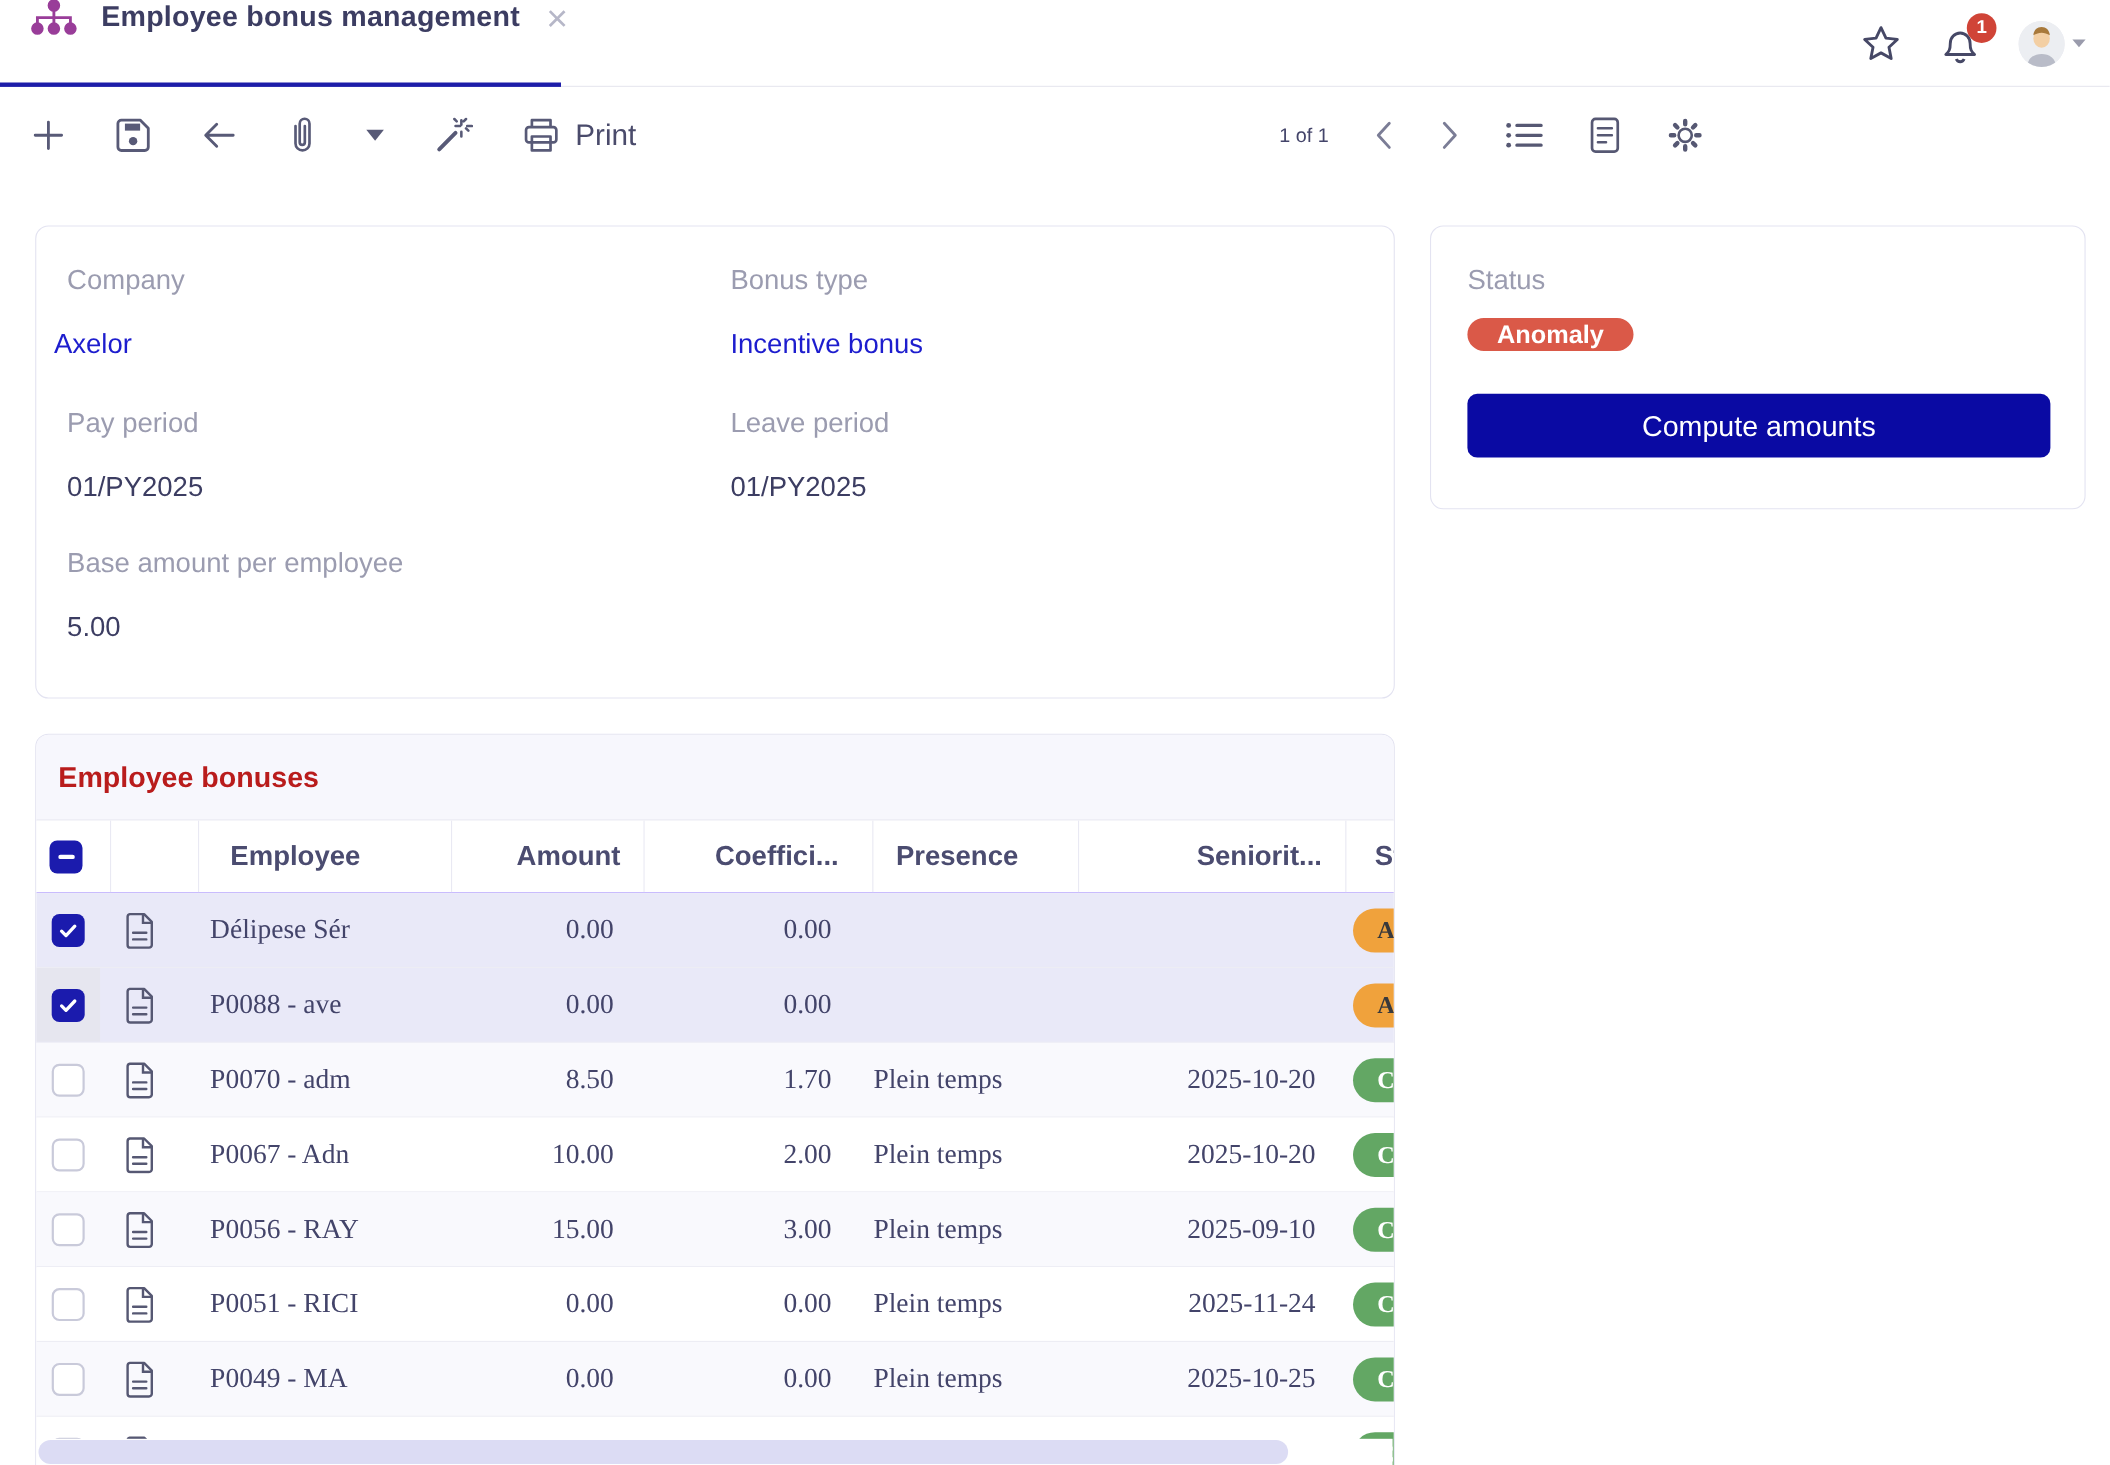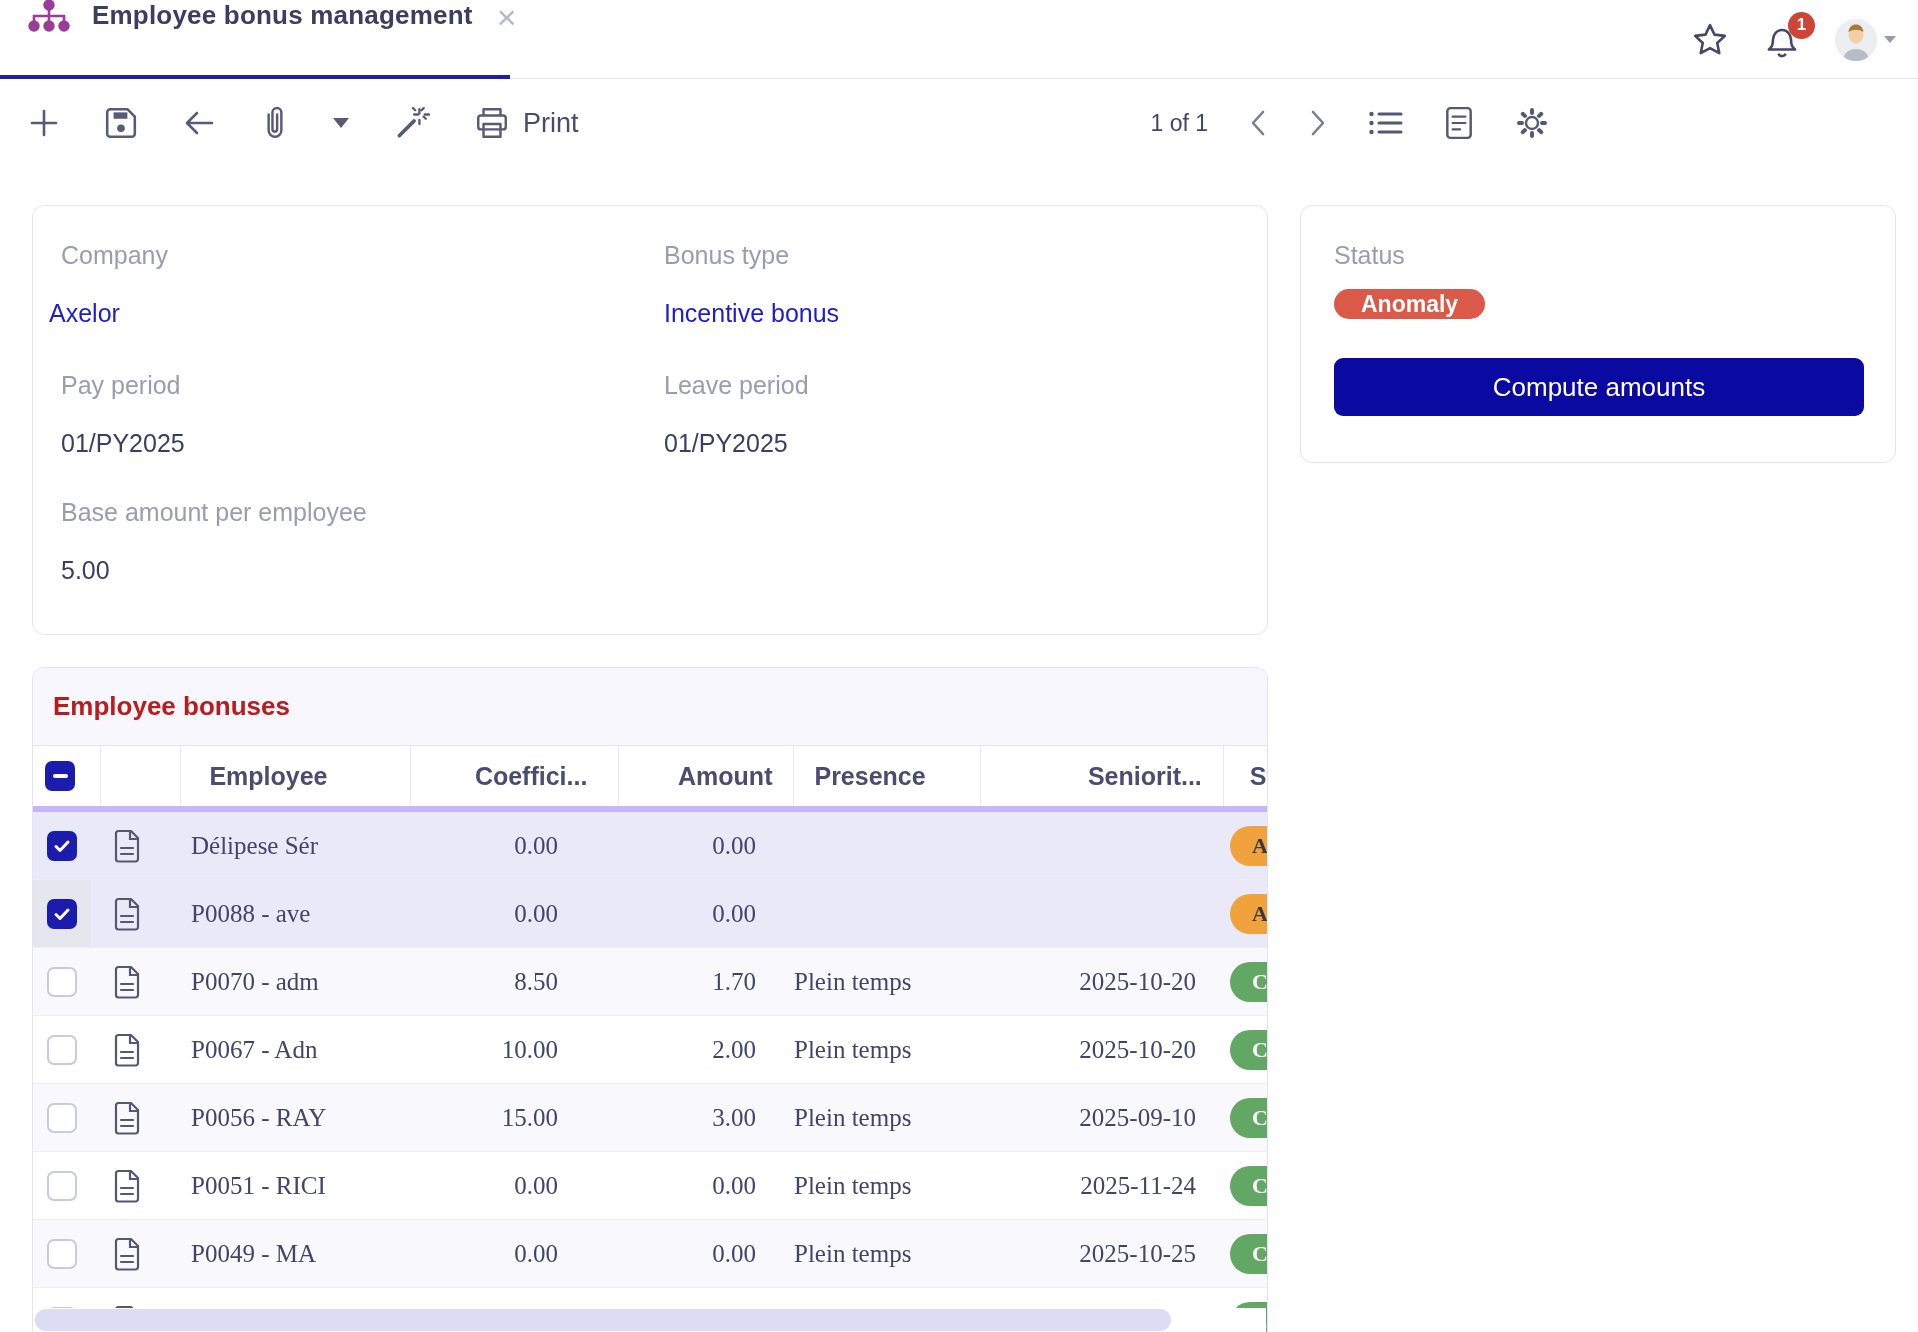--- a/index.html
+++ b/index.html
@@ -26,21 +26,21 @@
                   border-top:7px solid #9a9bac; }
 
   
   .toolbar { position:absolute; left:0; top:80px; width:1574px; height:86px; background:#fff;
              display:flex; align-items:center; }
   .tools-left { display:flex; align-items:center; gap:44px; padding-left:28px; }
   .tool { display:flex; align-items:center; color:#585a77; }
   .print-group { display:flex; align-items:center; gap:13px; }
   .print-label { font-size:27px; color:#4a4b6b; }
   .tools-right { position:absolute; right:24px; display:flex; align-items:center; gap:40px; }
-  .pager-text { font-size:23px; color:#44456a; }
+  .pager-text { font-size:18px; color:#44456a; }
 
   svg.ic { display:block; }
 
   
   .card { position:absolute; background:#fff; border:1.5px solid #e3e3f1; border-radius:12px; }
   .form-card  { left:32px;  top:205px; width:1236px; height:430px; }
   .status-card{ left:1300px; top:205px; width:596px; height:258px; }
   .f-label { position:absolute; font-size:25px; color:#9b9cb0; }
   .f-value { position:absolute; font-size:25px; color:#3c3d62; }
   .f-link  { position:absolute; font-size:25px; color:#1d1dce; cursor:pointer; }
@@ -52,21 +52,21 @@
                  background:#0a0aa3; color:#fff; font-size:26px; font-family:inherit; cursor:pointer; }
 
   
   .panel { position:absolute; left:32px; top:667px; width:1236px; height:700px;
            background:#fff; border:1.5px solid #e3e3f1; border-radius:12px; overflow:hidden; }
   .panel-head { height:78px; background:#f7f7fd; border-bottom:1px solid #e6e6f0;
                 display:flex; align-items:center; }
   .panel-title { margin-left:20px; font-size:26px; font-weight:bold; color:#b91c1c;text-align:right; }
 
   .trow, .thead { display:flex; width:1480px; height:68px; align-items:stretch; background:#fff; }
-  .thead { height:66px; border-bottom:6px solid #c4b5fd; font-weight:bold; color:#4b4c70;gap:13px; }
+  .thead { height:66px; border-bottom:1px solid #c4b5fd; font-weight:bold; color:#4b4c70;gap:13px; }
   .trow  { border-bottom:1px solid #ededf4; color:#43446a;font-family:Liberation Serif, serif; }
   .trow.sel { background:#e9e9f8; }
   .trow.odd { background:#f9f9fd; }
   .td, .th { display:flex; align-items:center; font-size:25px; overflow:hidden; white-space:nowrap; }
   .th { border-left:1px solid #e9e9f3; }
   .th:first-child { border-left:none; }
 
   .c-check { width:58px; justify-content:center; }
   .c-icon  { width:72px; justify-content:center; }
   .c-emp   { width:230px; padding-left:28px; }
@@ -255,22 +255,22 @@
     </div>
 
     <div class="thead">
       <div class="th c-check">
         <span class="cb on">
             <span class="bar"></span>
           </span>
       </div>
       <div class="th c-icon"></div>
       <div class="th c-emp">Employee</div>
+      <div class="th c-amt">Amount</div>
       <div class="th c-coef">Coeffici...</div>
-      <div class="th c-amt">Amount</div>
       <div class="th c-pres">Presence</div>
       <div class="th c-sen">Seniorit...</div>
       <div class="th c-status">Sta</div>
     </div>
 
     <div class="trow sel">
       <div class="td c-check">
           <span class="cb on">
         <svg width="20" height="20" viewBox="0 0 20 20">
               <path d="M4 10.5l4 4L16 6" fill="none" stroke="#fff" stroke-width="3" stroke-linecap="round" stroke-linejoin="round"></path>

